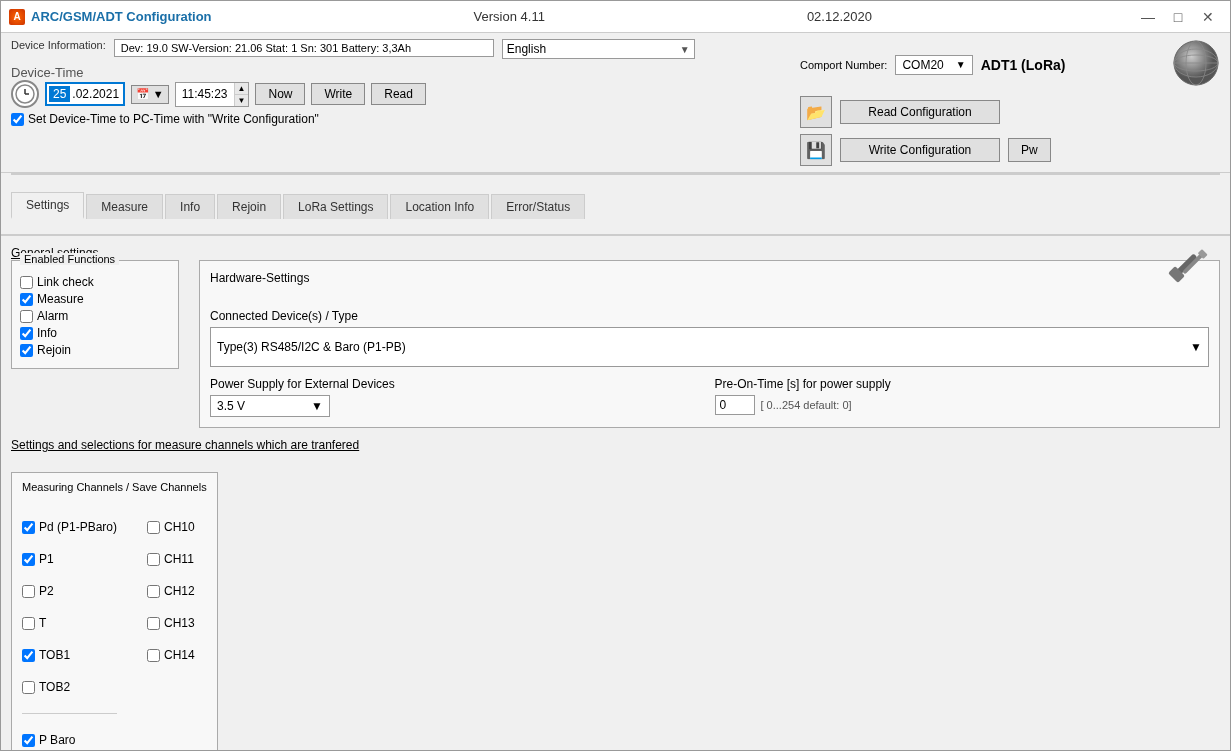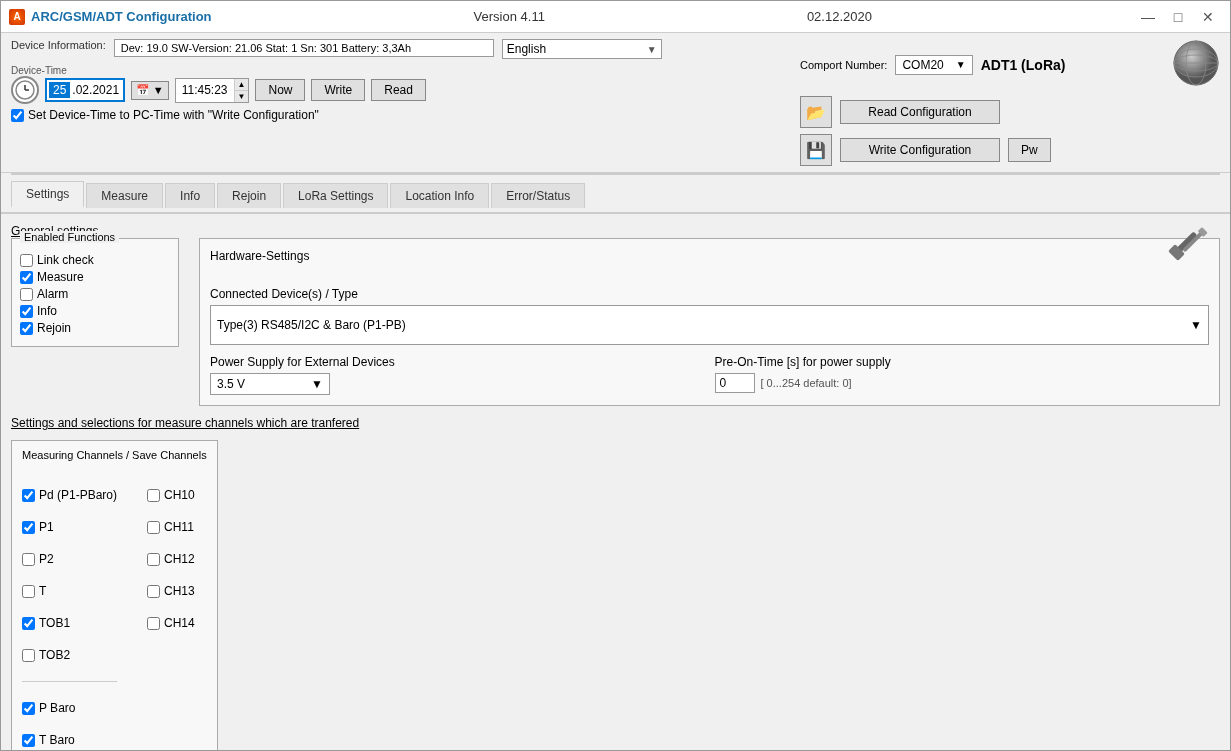--- a/index.html
+++ b/index.html
@@ -177,21 +177,21 @@
     .checkbox-row {
       display: flex;
       align-items: center;
       gap: 4px;
       margin-top: 4px;
     }
     .tab-bar {
       display: flex;
       align-items: flex-end;
       background: #f0f0f0;
-      padding: 5px 10px;
+      padding: 16px 10px;
       border-bottom: 2px solid #ccc;
       flex-shrink: 0;
     }
     .tab {
       padding: 5px 14px;
       background: #e0e0e0;
       border: 1px solid #ccc;
       border-bottom: none;
       cursor: pointer;
       font-size: 12px;
@@ -312,21 +312,21 @@
     .pre-on-hint {
       font-size: 11px;
       color: #555;
     }
     .measure-section {
       margin-top: 10px;
     }
     .measure-section-title {
       text-decoration: underline;
       font-size: 12px;
-      margin-bottom: 10px;
+      margin-bottom: 20px;
     }
     .channels-group {
       border: 1px solid #aaa;
       padding: 8px 10px;
       background: #f8f8f8;
       display: flex;
       gap: 20px;
     }
     .channels-col {
       display: flex;
@@ -367,28 +367,28 @@
   </div>
 
   <div class="toolbar-area">
     <div style="display:flex; gap:10px; align-items:flex-start;">
 
       <div style="flex:1;">
 
         <div class="device-info-row">
           <span class="device-info-label">Device Information:</span>
           <div class="device-info-value" style="padding:2px 6px;">Dev: 19.0 SW-Version: 21.06 Stat: 1 Sn: 301 Battery: 3,3Ah</div>
-          <div class="dropdown" style="width:160px; justify-content:space-between;">
+          <div class="dropdown" style="width:193px; justify-content:space-between;">
             <span>English</span>
             <span class="dropdown-arrow">▼</span>
           </div>
         </div>
 
         <div class="device-time-row">
-          <span style="font-size:10px;color:#555;">Device-Time</span>
+          <span style="font-size:13px;color:#555;">Device-Time</span>
         </div>
         <div class="device-time-row" style="margin-top:0;">
 
           <div class="clock-icon">
             <svg width="20" height="20" viewBox="0 0 20 20">
               <circle cx="10" cy="10" r="9" fill="white" stroke="#888" stroke-width="1.5"></circle>
               <line x1="10" y1="5" x2="10" y2="10" stroke="#333" stroke-width="1.5"></line>
               <line x1="10" y1="10" x2="14" y2="10" stroke="#333" stroke-width="1.5"></line>
             </svg>
           </div>

